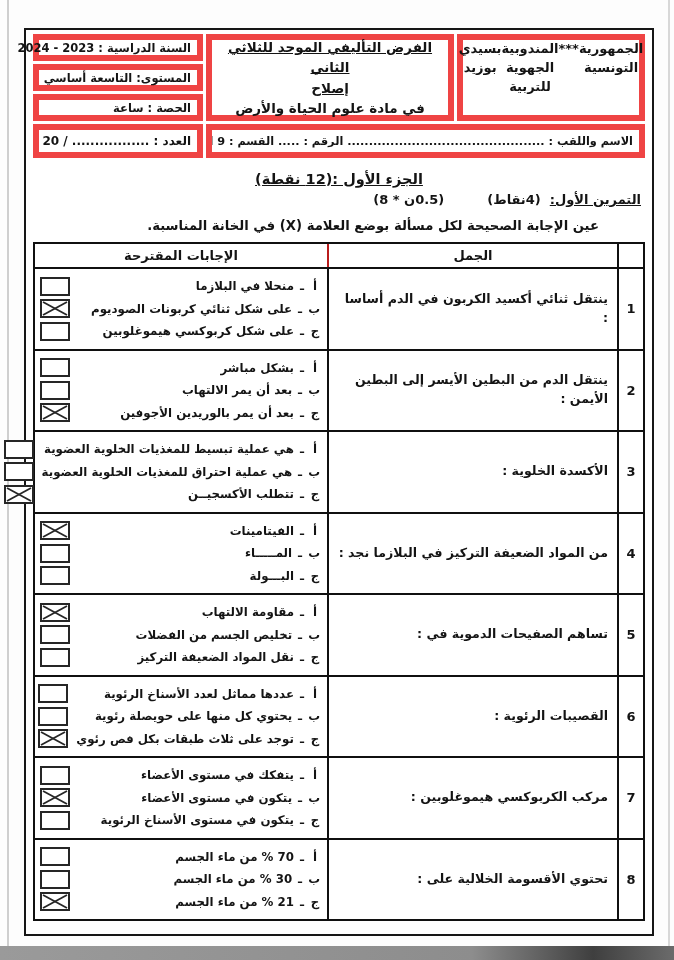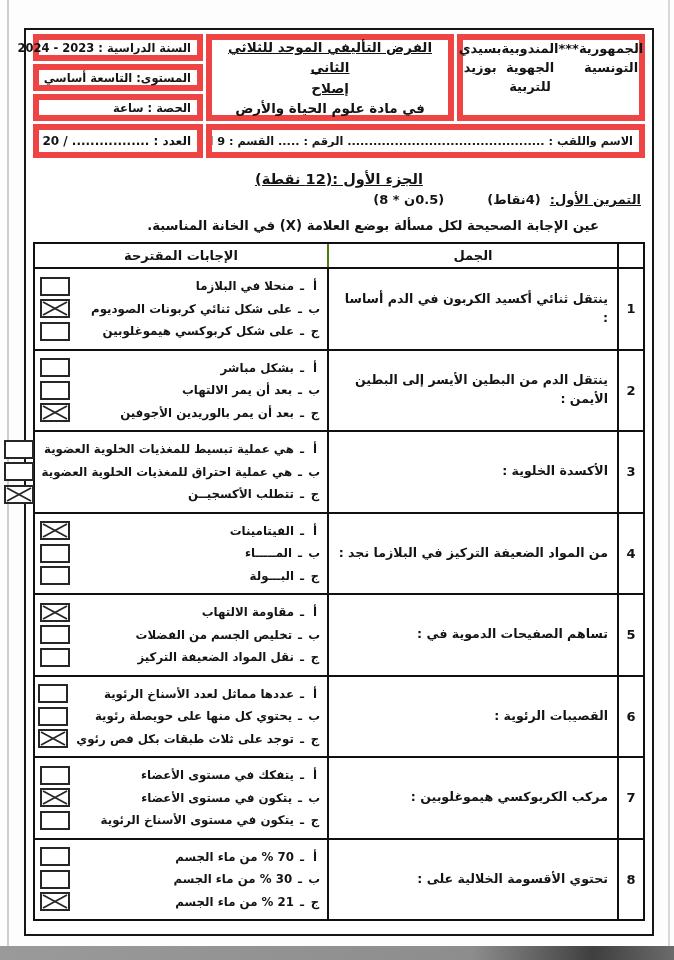--- a/index.html
+++ b/index.html
@@ -32,21 +32,21 @@
   .exercise-line{direction:rtl;display:flex;align-items:baseline;gap:9px;margin-top:5px;
                  padding-right:4px;font-weight:bold;font-size:13px;}
   .exercise-scale{margin-right:34px;}
   .instruction{direction:rtl;margin:11px 46px 0 0;font-weight:bold;font-size:13.2px;}
   
   .qtable{margin-top:9px;border:2.4px solid #101010;direction:rtl;background:#fff;}
   .qhead,.qrow{display:grid;grid-template-columns:26px 290px 1fr;}
   .qhead{min-height:23px;border-bottom:2px solid #101010;font-weight:bold;font-size:13px;}
   .qhead>div{display:flex;align-items:center;justify-content:center;text-align:center;}
   .h-num{border-left:2px solid #101010;}
-  .h-sent{border-left:2px solid #4d7c0f;}
+  .h-sent{border-left:2px solid #b91c1c;}
   .qrow{min-height:79.5px;border-bottom:2px solid #101010;}
   .qrow:last-child{border-bottom:none;}
   .cell-num{border-left:2px solid #101010;display:flex;align-items:center;justify-content:center;
             font-weight:bold;font-size:13px;}
   .cell-sent{border-left:2px solid #101010;display:flex;align-items:center;
              padding:10px 9px;font-weight:bold;font-size:12.6px;text-align:right;line-height:1.5;}
   .cell-opts{display:flex;flex-direction:column;justify-content:space-evenly;padding:4px 7px 4px 5px;}
   .opt{display:flex;align-items:center;justify-content:space-between;direction:rtl;gap:8px;}
   .opt-text{display:flex;align-items:baseline;gap:6px;font-weight:bold;font-size:11.8px;
             white-space:nowrap;}

